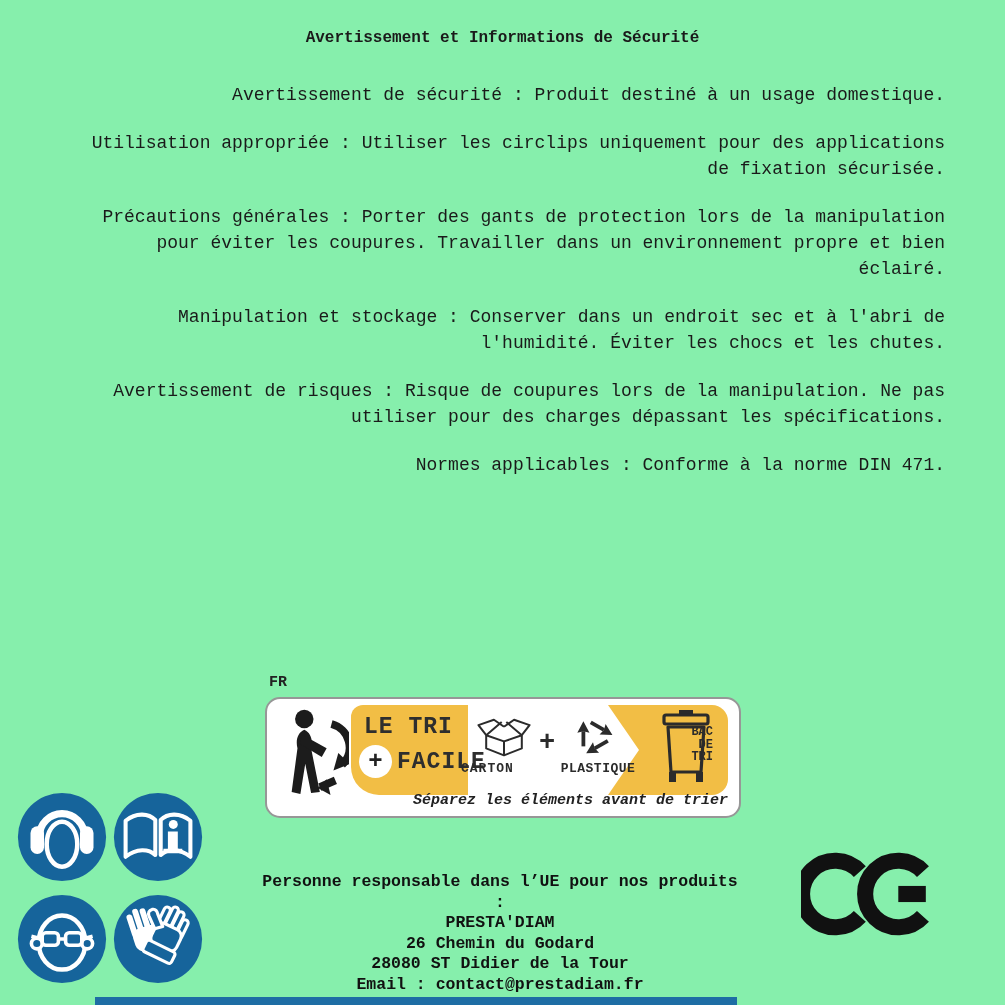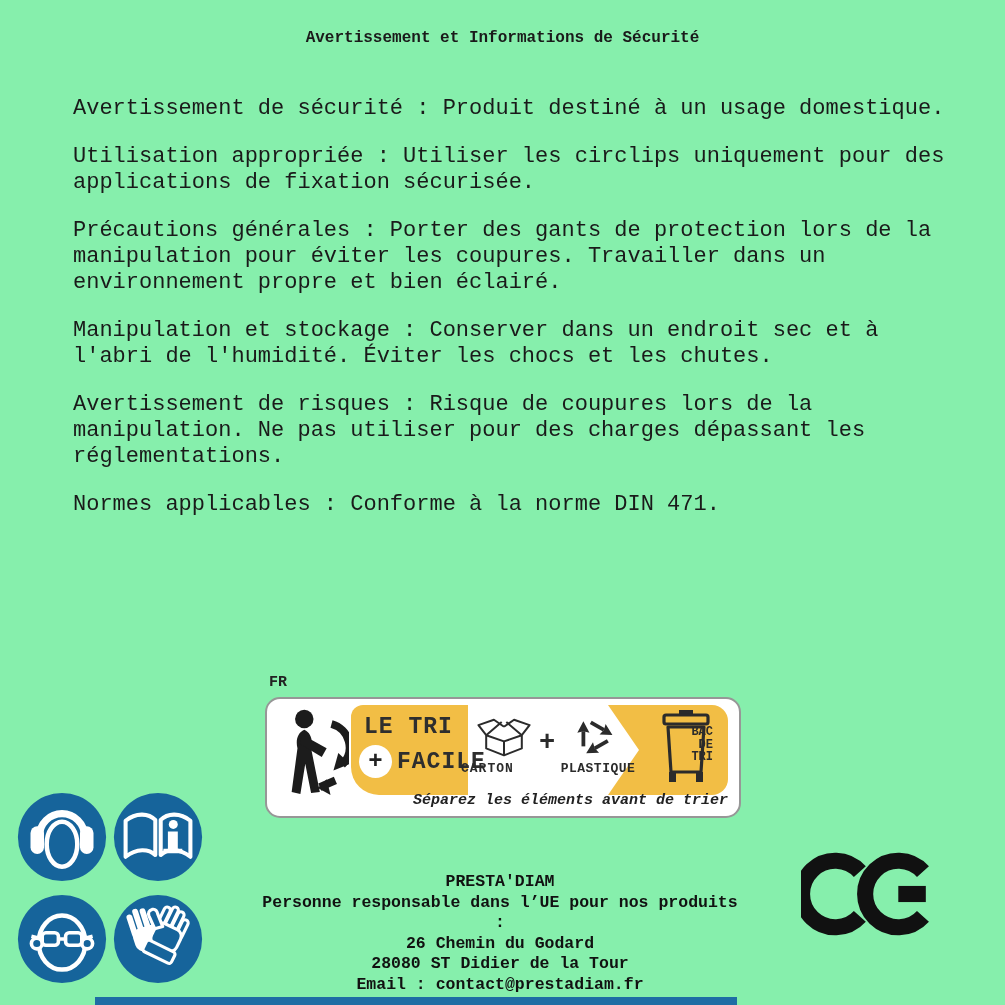--- a/index.html
+++ b/index.html
@@ -4,21 +4,21 @@
 <style>
   html,body { margin:0; padding:0; background:#fff; }
   .page {
     position:relative; width:1005px; height:1005px; background:#86efac;
     font-family:Liberation Mono, monospace; color:#1a1a1a; overflow:hidden;
   }
   .doc-title {
     position:absolute; top:29px; left:0; width:100%;
     text-align:center; font-size:16px; font-weight:bold;
   }
-  .body-text { position:absolute; left:73px; top:96px; width:872px; font-size:22px; line-height:26px; }
+  .body-text { position:absolute; left:73px; top:82px; width:872px; font-size:18px; line-height:26px;text-align:right; }
   .body-text p { margin:0 0 22px 0; }
 
   
   .icons-grid {
     position:absolute; left:17px; top:792px; width:190px;
     display:grid; grid-template-columns:90px 90px; column-gap:6px; row-gap:12px;
   }
   .picto { width:90px; height:90px; }
 
   
@@ -55,21 +55,21 @@
 
 <div class="page">
 
   <div class="doc-title">Avertissement et Informations de Sécurité</div>
 
   <div class="body-text">
     <p>Avertissement de sécurité : Produit destiné à un usage domestique.</p>
     <p>Utilisation appropriée : Utiliser les circlips uniquement pour des applications de fixation sécurisée.</p>
     <p>Précautions générales : Porter des gants de protection lors de la manipulation pour éviter les coupures. Travailler dans un environnement propre et bien éclairé.</p>
     <p>Manipulation et stockage : Conserver dans un endroit sec et à l'abri de l'humidité. Éviter les chocs et les chutes.</p>
-    <p>Avertissement de risques : Risque de coupures lors de la manipulation. Ne pas utiliser pour des charges dépassant les réglementations.</p>
+    <p>Avertissement de risques : Risque de coupures lors de la manipulation. Ne pas utiliser pour des charges dépassant les spécifications.</p>
     <p>Normes applicables : Conforme à la norme DIN 471.</p>
   </div>
 
   <div class="icons-grid">
     <svg class="picto" viewBox="0 0 100 100">
       <circle cx="50" cy="50" r="49" fill="#16649B"></circle>
       <path d="M25 49 A 25 25 0 0 1 75 49" stroke="#fff" stroke-width="8" fill="none"></path>
       <ellipse cx="50" cy="58" rx="17" ry="25" stroke="#fff" stroke-width="5" fill="none"></ellipse>
       <rect x="15" y="38" width="15" height="31" rx="7.5" fill="#fff"></rect>
       <rect x="70" y="38" width="15" height="31" rx="7.5" fill="#fff"></rect>
@@ -174,22 +174,22 @@
     <div class="bin-text">
       <div>BAC</div>
       <div>DE</div>
       <div>TRI</div>
     </div>
 
     <div class="tagline">Séparez les éléments avant de trier</div>
   </div>
 
   <div class="responsible">
+    <div>Personne responsable dans l’UE pour nos produits :</div>
     <div>PRESTA'DIAM</div>
-    <div>Personne responsable dans l’UE pour nos produits :</div>
     <div>26 Chemin du Godard</div>
     <div>28080 ST Didier de la Tour</div>
     <div>Email : contact@prestadiam.fr</div>
   </div>
 
   <svg class="ce" width="140" height="104" viewBox="0 0 295 190">
     <g stroke="#111" stroke-width="34" fill="none" stroke-linecap="butt">
       <path d="M124 48 A70 70 0 1 0 124 142"></path>
       <path d="M257 48 A70 70 0 1 0 257 142"></path>
       <path d="M205 95 H263"></path>

